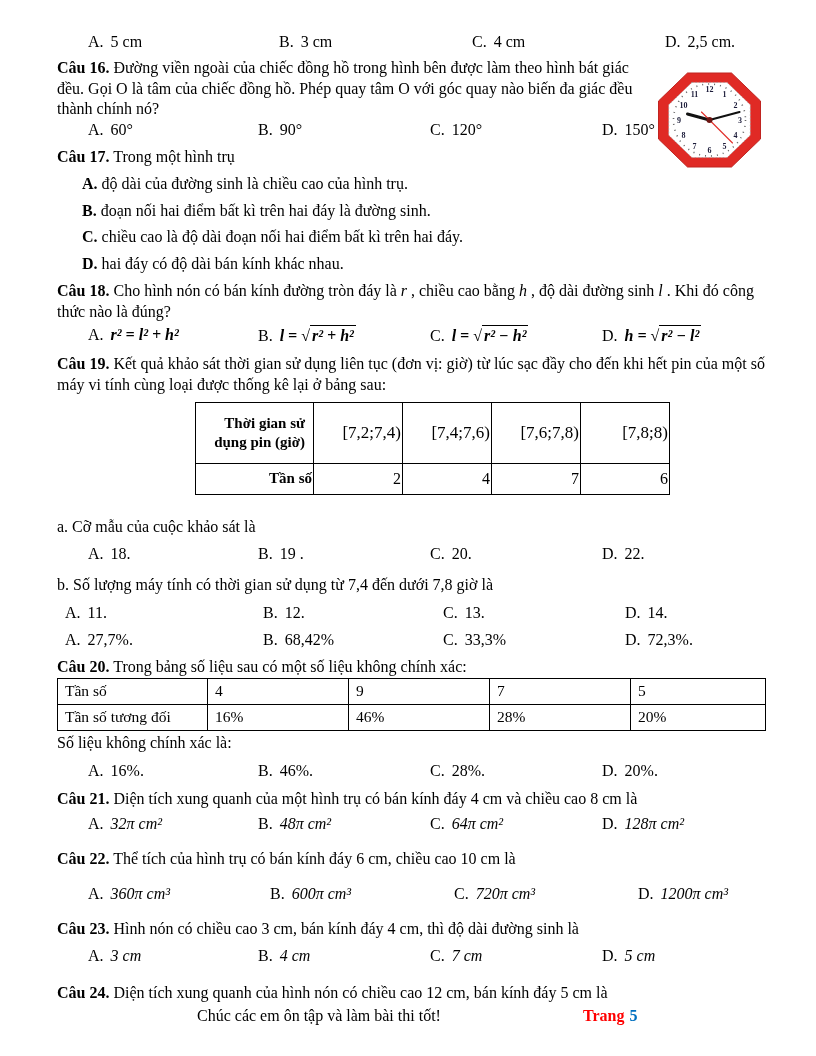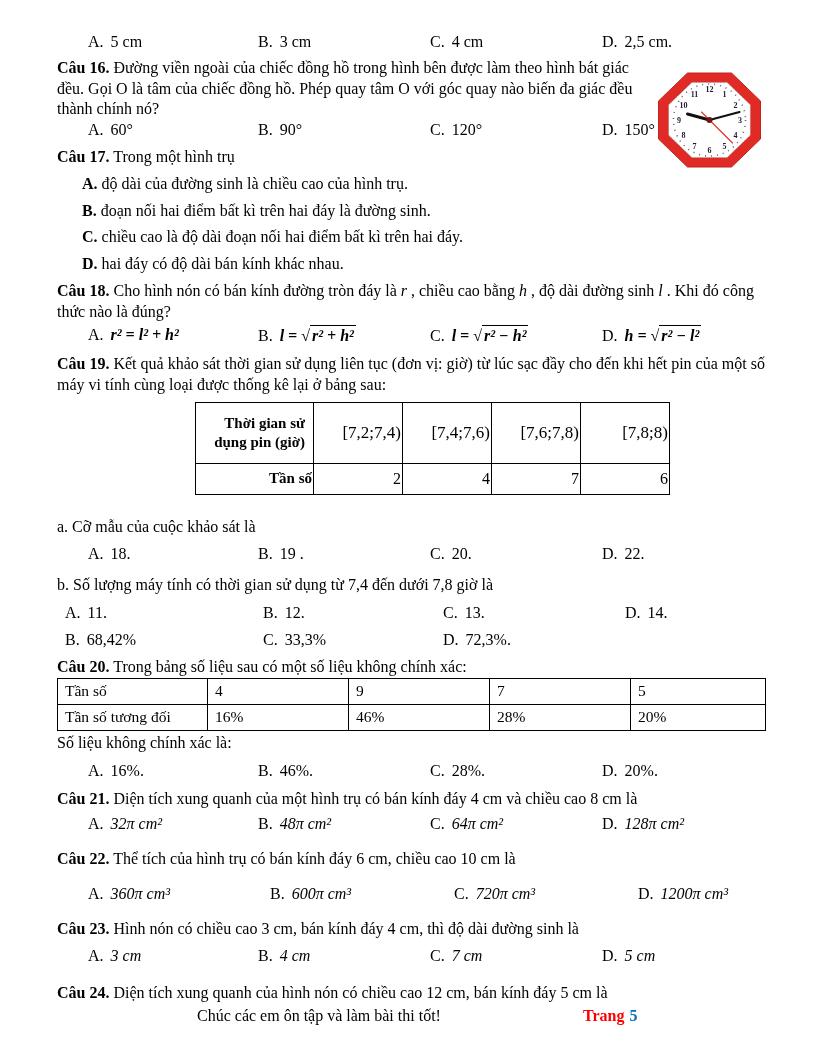--- a/index.html
+++ b/index.html
@@ -55,21 +55,21 @@
   .wish { margin-left:140px; }
   .pagemark { margin-left:142px; font-weight:bold; }
   .pagemark .pl { color:var(--red,#ff0000); }
   .pagemark .pn { color:var(--blue,#0070c0); margin-left:5px; }
 </style>
 </head>
 <body>
 
 <div class="page">
 
-  <div class="opts indent" style="margin-top:2px;">
+  <div class="opts indent" style="margin-top:2px;gap:21px;">
       <span class="opt"><span class="oletter">A.</span><span class="oval">5 cm</span></span>
       <span class="opt"><span class="oletter">B.</span><span class="oval">3 cm</span></span>
       <span class="opt"><span class="oletter">C.</span><span class="oval">4 cm</span></span>
       <span class="opt"><span class="oletter">D.</span><span class="oval">2,5 cm.</span></span>
     </div>
 
   <p class="q" style="margin-top:5px; max-width:592px;">
     <span class="qlabel">Câu 16.</span><span> Đường viền ngoài của chiếc đồng hồ trong hình bên được làm theo hình bát giác đều. Gọi O là tâm của chiếc đồng hồ. Phép quay tâm O với góc quay nào biến đa giác đều thành chính nó?</span>
   </p>
   <div class="opts indent">
@@ -153,20 +153,21 @@
 
   <p class="q sub" style="margin-top:10px;">b. Số lượng máy tính có thời gian sử dụng từ 7,4 đến dưới 7,8 giờ là</p>
   <div class="opts flush" style="margin-top:8px;">
       <span class="opt"><span class="oletter">A.</span><span class="oval">11.</span></span>
       <span class="opt"><span class="oletter">B.</span><span class="oval">12.</span></span>
       <span class="opt"><span class="oletter">C.</span><span class="oval">13.</span></span>
       <span class="opt"><span class="oletter">D.</span><span class="oval">14.</span></span>
     </div>
 
   <div class="opts flush" style="margin-top:6px;">
+      <span class="opt"><span class="oletter">A.</span><span class="oval">27,7%.</span></span>
       <span class="opt"><span class="oletter">B.</span><span class="oval">68,42%</span></span>
       <span class="opt"><span class="oletter">C.</span><span class="oval">33,3%</span></span>
       <span class="opt"><span class="oletter">D.</span><span class="oval">72,3%.</span></span>
     </div>
 
   <p class="q" style="margin-top:6px;">
     <span class="qlabel">Câu 20.</span><span> Trong bảng số liệu sau có một số liệu không chính xác:</span>
   </p>
   <table class="t2">
     <colgroup>

